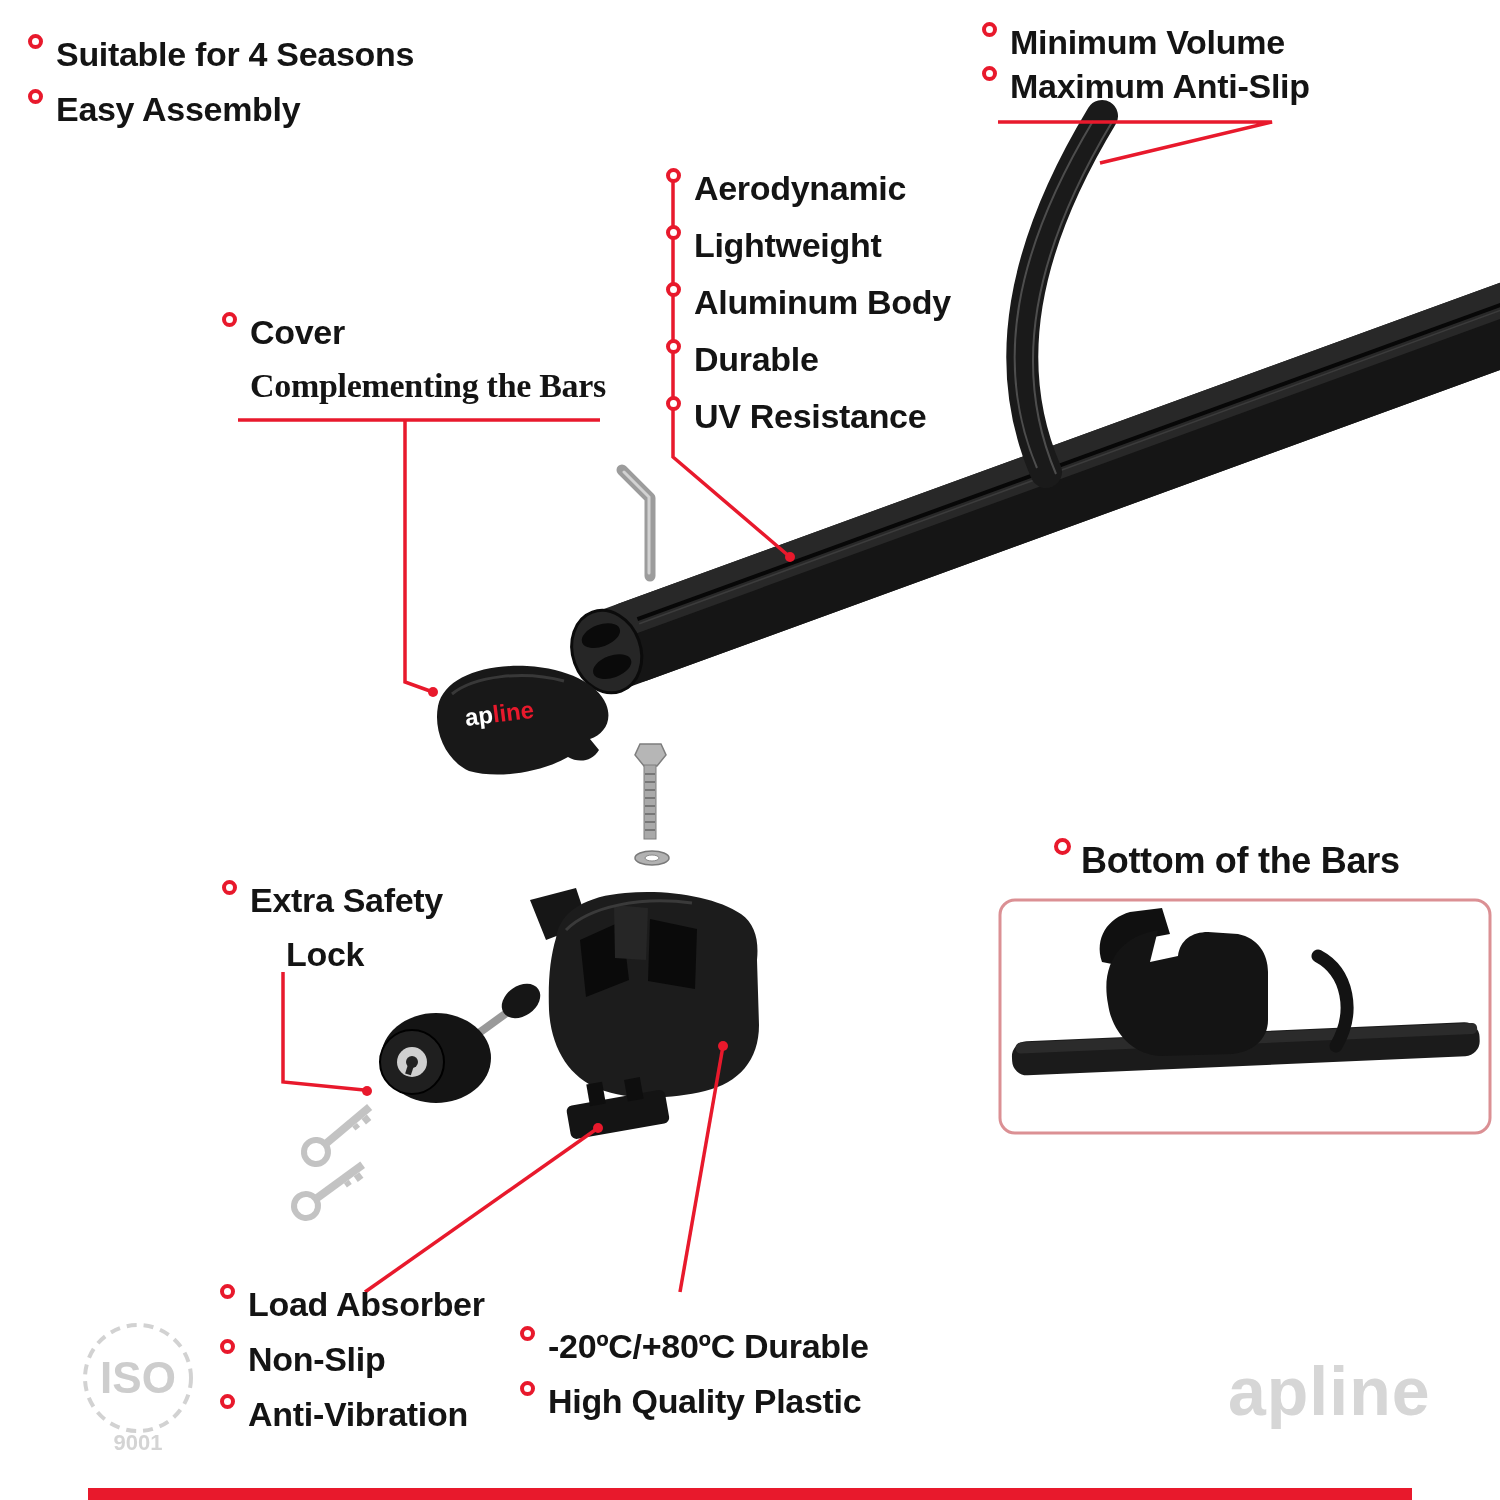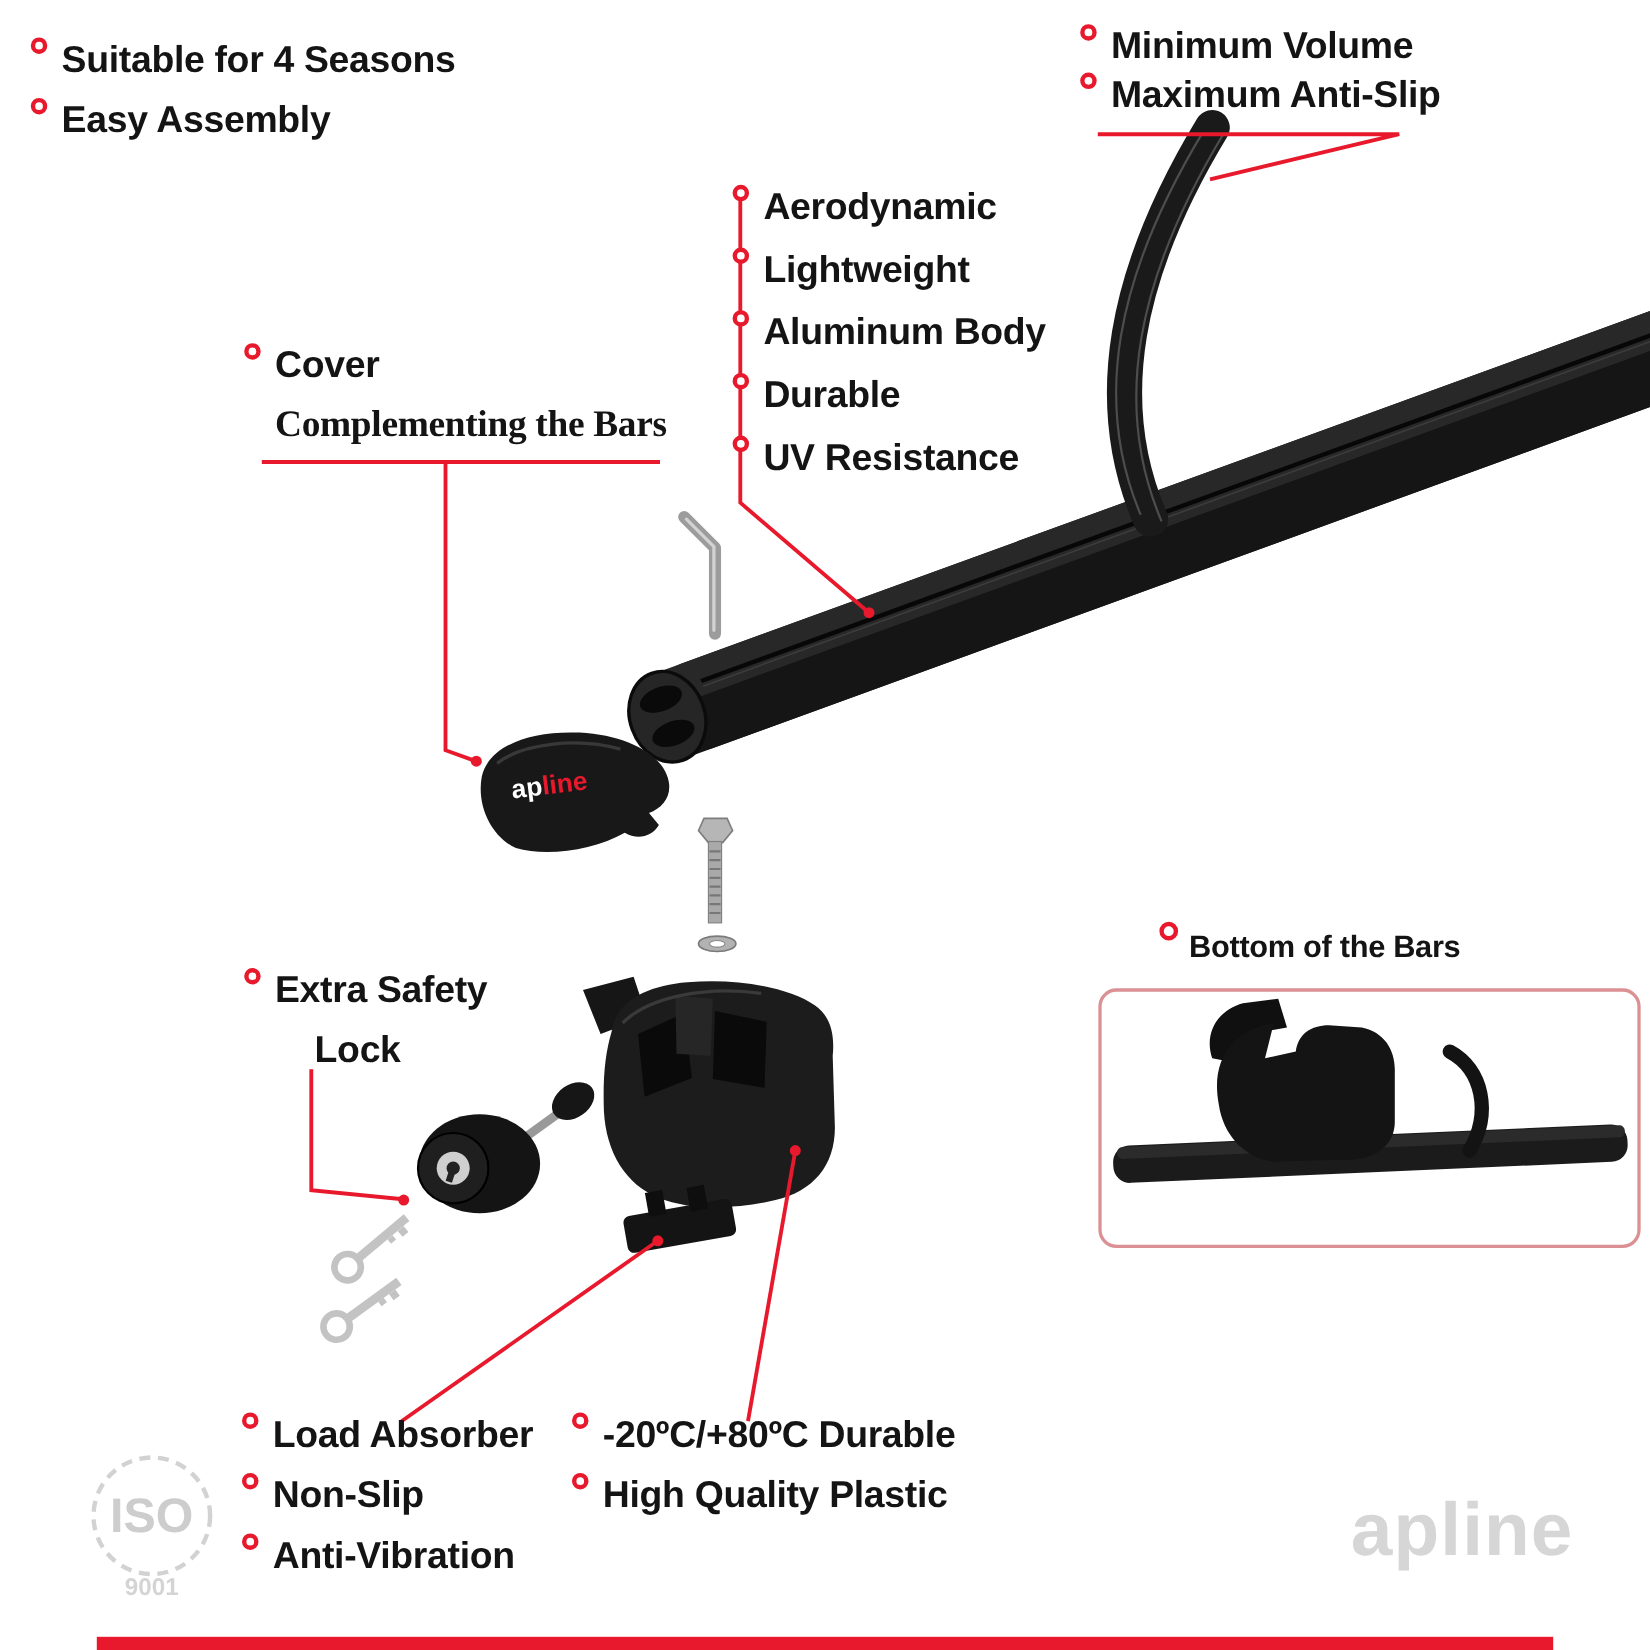--- a/index.html
+++ b/index.html
@@ -6,21 +6,21 @@
   html,body{margin:0;padding:0;background:#fff;}
   .canvas{position:relative;width:1500px;height:1500px;background:#fff;overflow:hidden;
           font-family:"Liberation Sans",sans-serif;color:var(--ink);}
   svg.layer{position:absolute;left:0;top:0;}
   .abs{position:absolute;}
   .col{position:absolute;display:flex;flex-direction:column;gap:15px;}
   .feat{display:flex;align-items:flex-start;gap:13px;font-weight:700;font-size:34px;
         letter-spacing:-0.3px;white-space:nowrap;line-height:40px;}
   .dot{flex:none;width:7px;height:7px;border:4px solid var(--accent);border-radius:50%;background:#fff;}
   .dot-lg{width:9px;height:9px;}
-  .f40{font-size:28px;line-height:46px;}
+  .f40{font-size:36px;line-height:46px;}
   .watermark-brand{position:absolute;font-size:68px;font-weight:700;color:#d6d6d6;letter-spacing:1px;}
   .bottom-strip{position:absolute;left:88px;top:1488px;width:1324px;height:12px;background:var(--accent);}
 </style>
 </head>
 <body>
 
 <div class="canvas">
 
   <svg class="layer" width="1500" height="1500" viewBox="0 0 1500 1500">
 
@@ -205,21 +205,21 @@
     <div class="feat">
       <span class="dot"></span>
       <span>Non-Slip</span>
     </div>
     <div class="feat">
       <span class="dot"></span>
       <span>Anti-Vibration</span>
     </div>
   </div>
 
-  <div class="col" style="left:520px;top:1284px;">
+  <div class="col" style="left:520px;top:1326px;">
     <div class="feat">
       <span class="dot"></span>
       <span>-20ºC/+80ºC Durable</span>
     </div>
     <div class="feat">
       <span class="dot"></span>
       <span>High Quality Plastic</span>
     </div>
   </div>
 

